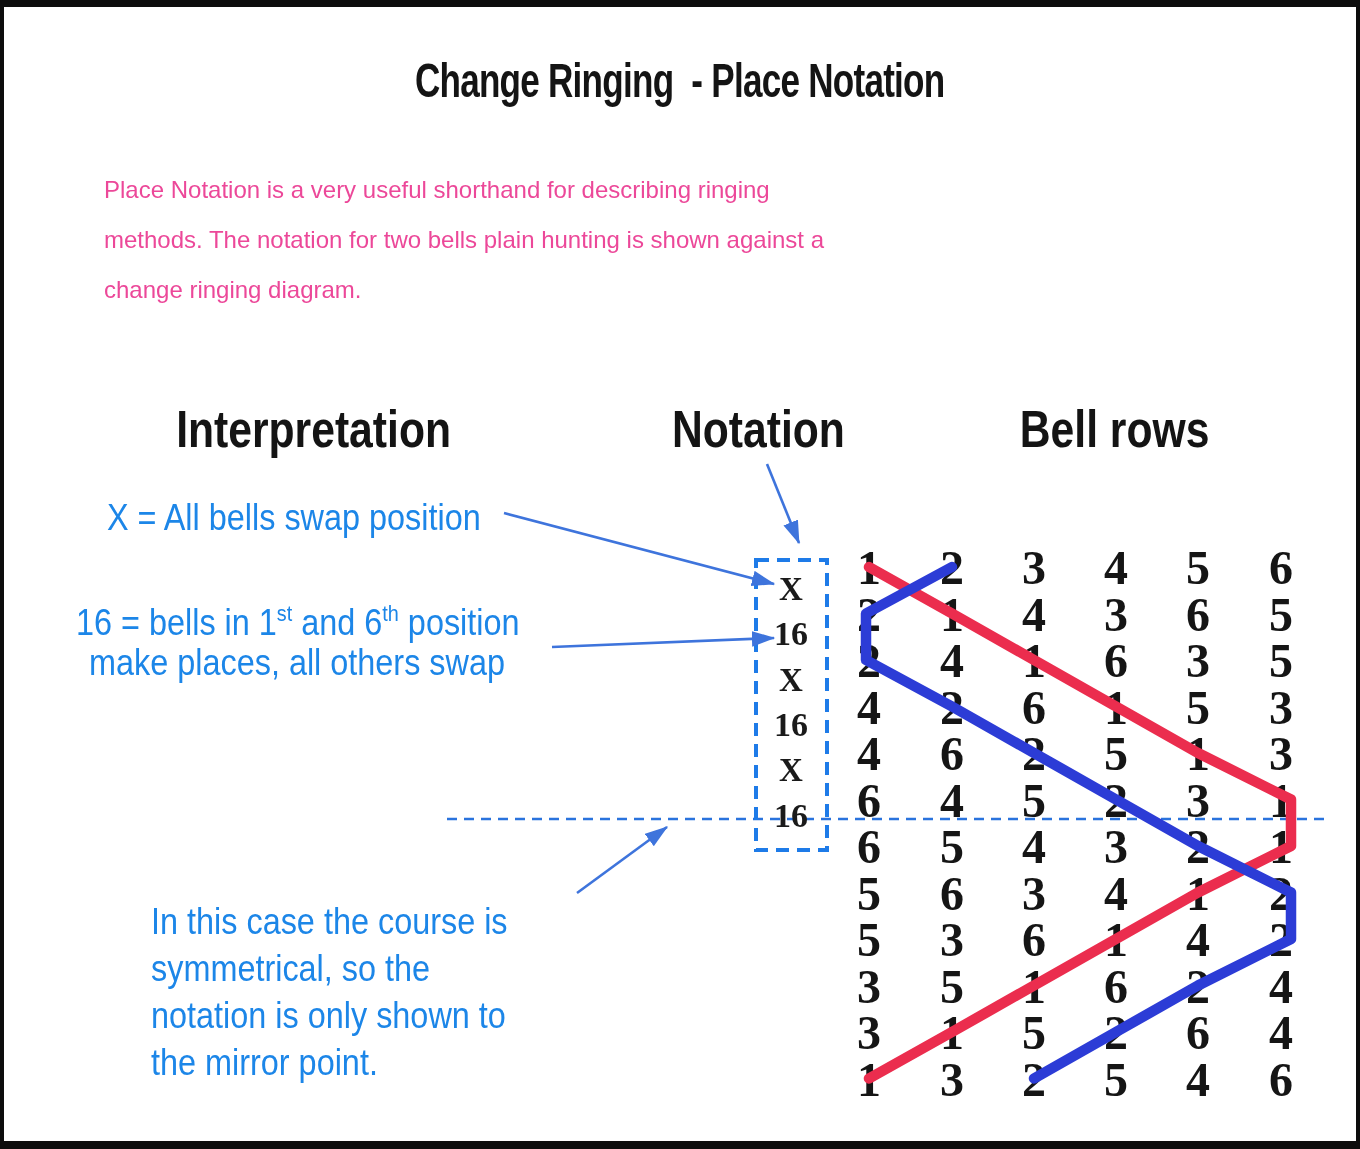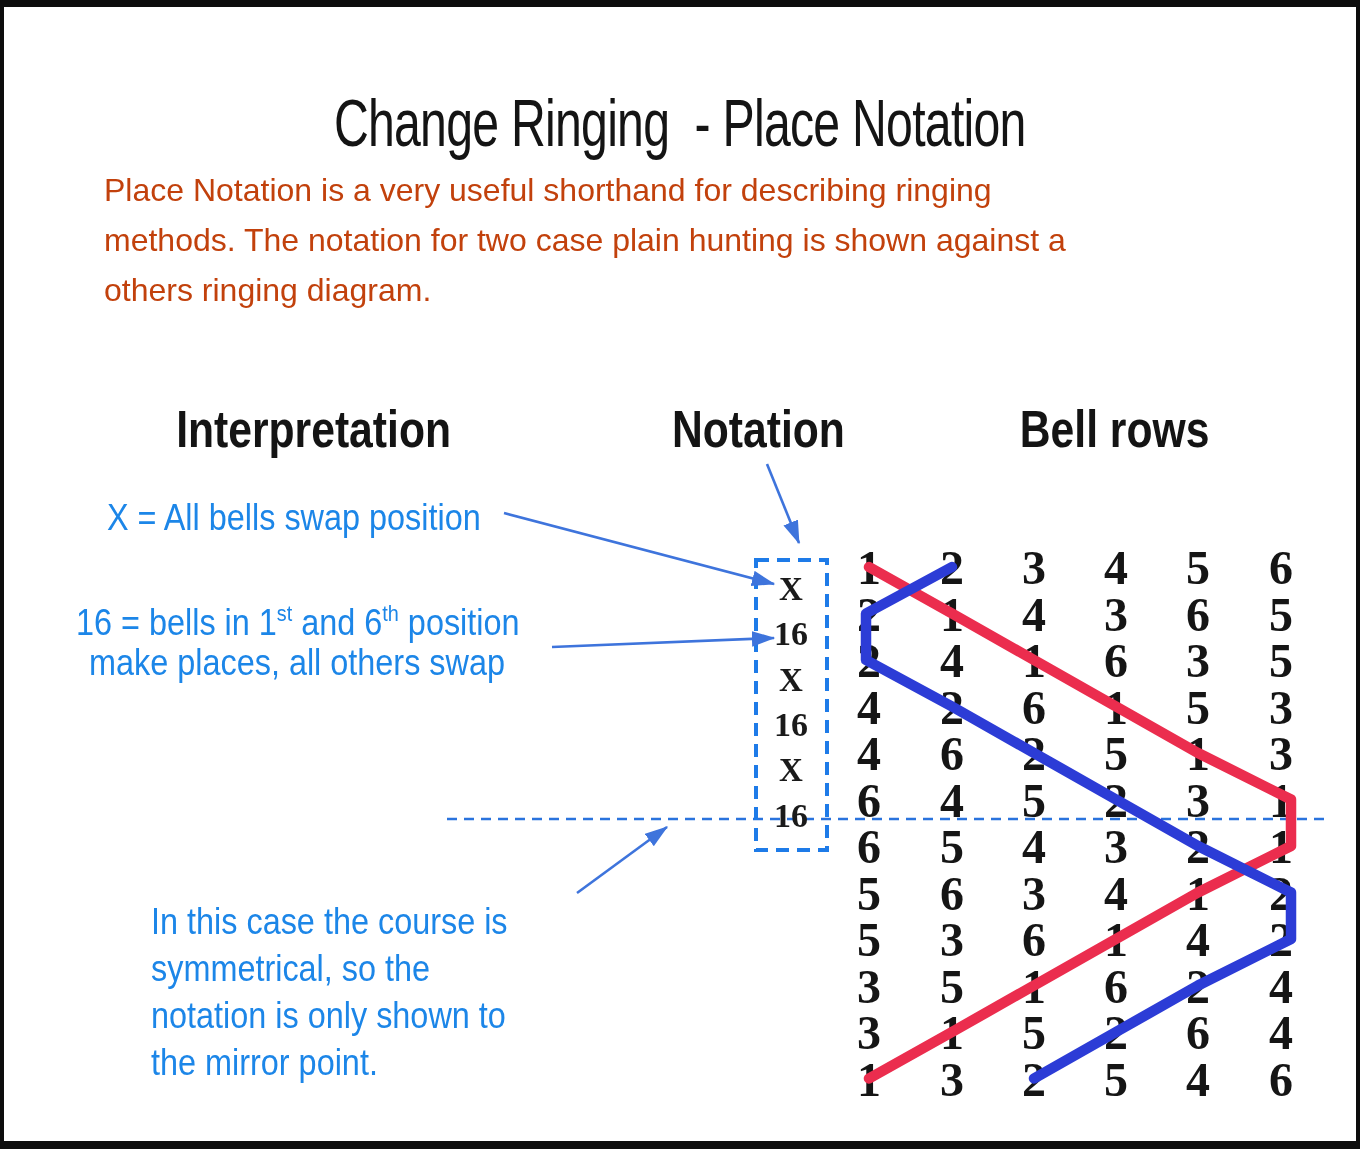--- a/index.html
+++ b/index.html
@@ -4,28 +4,27 @@
 <style>
   * { margin:0; padding:0; box-sizing:border-box; }
   html,body { background:#ffffff; }
   .page {
     position:relative; width:1360px; height:1149px; background:#ffffff;
     border-style:solid; border-color:#0d0d0d; border-width:7px 4px 8px 4px;
     overflow:hidden; font-family:"Liberation Sans", sans-serif;
   }
   .title {
     position:absolute; top:46px; left:0; width:100%; text-align:center;
-    font-size:66px; font-weight:normal; color:#141414; white-space:pre-wrap;
+    font-size:48px; font-weight:bold; color:#141414; white-space:pre-wrap;
     letter-spacing:-1px;
-    margin-top:32px;
   }
   .title-inner { display:inline-block; transform:scaleX(0.73); transform-origin:center; }
   .intro {
     position:absolute; left:100px; top:158px; width:1180px;
-    font-size:32px; line-height:50px; color:#c2410c;
+    font-size:24px; line-height:50px; color:#ec4899;
   }
   .intro span { display:block; }
   .col-header {
     position:absolute; top:392px; font-size:52px; font-weight:bold; color:#141414;
     text-align:center; width:400px;
   }
   .col-header > span { display:inline-block; transform:scaleX(0.82); transform-origin:center; }
   .hdr-interpretation { left:110px; }
   .hdr-notation { left:554px; }
   .hdr-bellrows { left:911px;text-decoration:underline; }
@@ -54,22 +53,22 @@
 </style>
 </head>
 <body>
 
 <div class="page">
 
   <div class="title"><span class="title-inner">Change Ringing  - Place Notation</span></div>
 
   <div class="intro">
     <span>Place Notation is a very useful shorthand for describing ringing</span>
-    <span>methods. The notation for two case plain hunting is shown against a</span>
-    <span>others ringing diagram.</span>
+    <span>methods. The notation for two bells plain hunting is shown against a</span>
+    <span>change ringing diagram.</span>
   </div>
 
   <div class="col-header hdr-interpretation"><span>Interpretation</span></div>
   <div class="col-header hdr-notation"><span>Notation</span></div>
   <div class="col-header hdr-bellrows"><span>Bell rows</span></div>
 
   <div class="blue-note ann-swap">X = All bells swap position</div>
 
   <div class="blue-note ann-places-1"><span>16 = bells in 1</span><sup class="blue-sup">st</sup><span> and 6</span><sup class="blue-sup">th</sup><span> position</span></div>
   <div class="blue-note ann-places-2">make places, all others swap</div>

